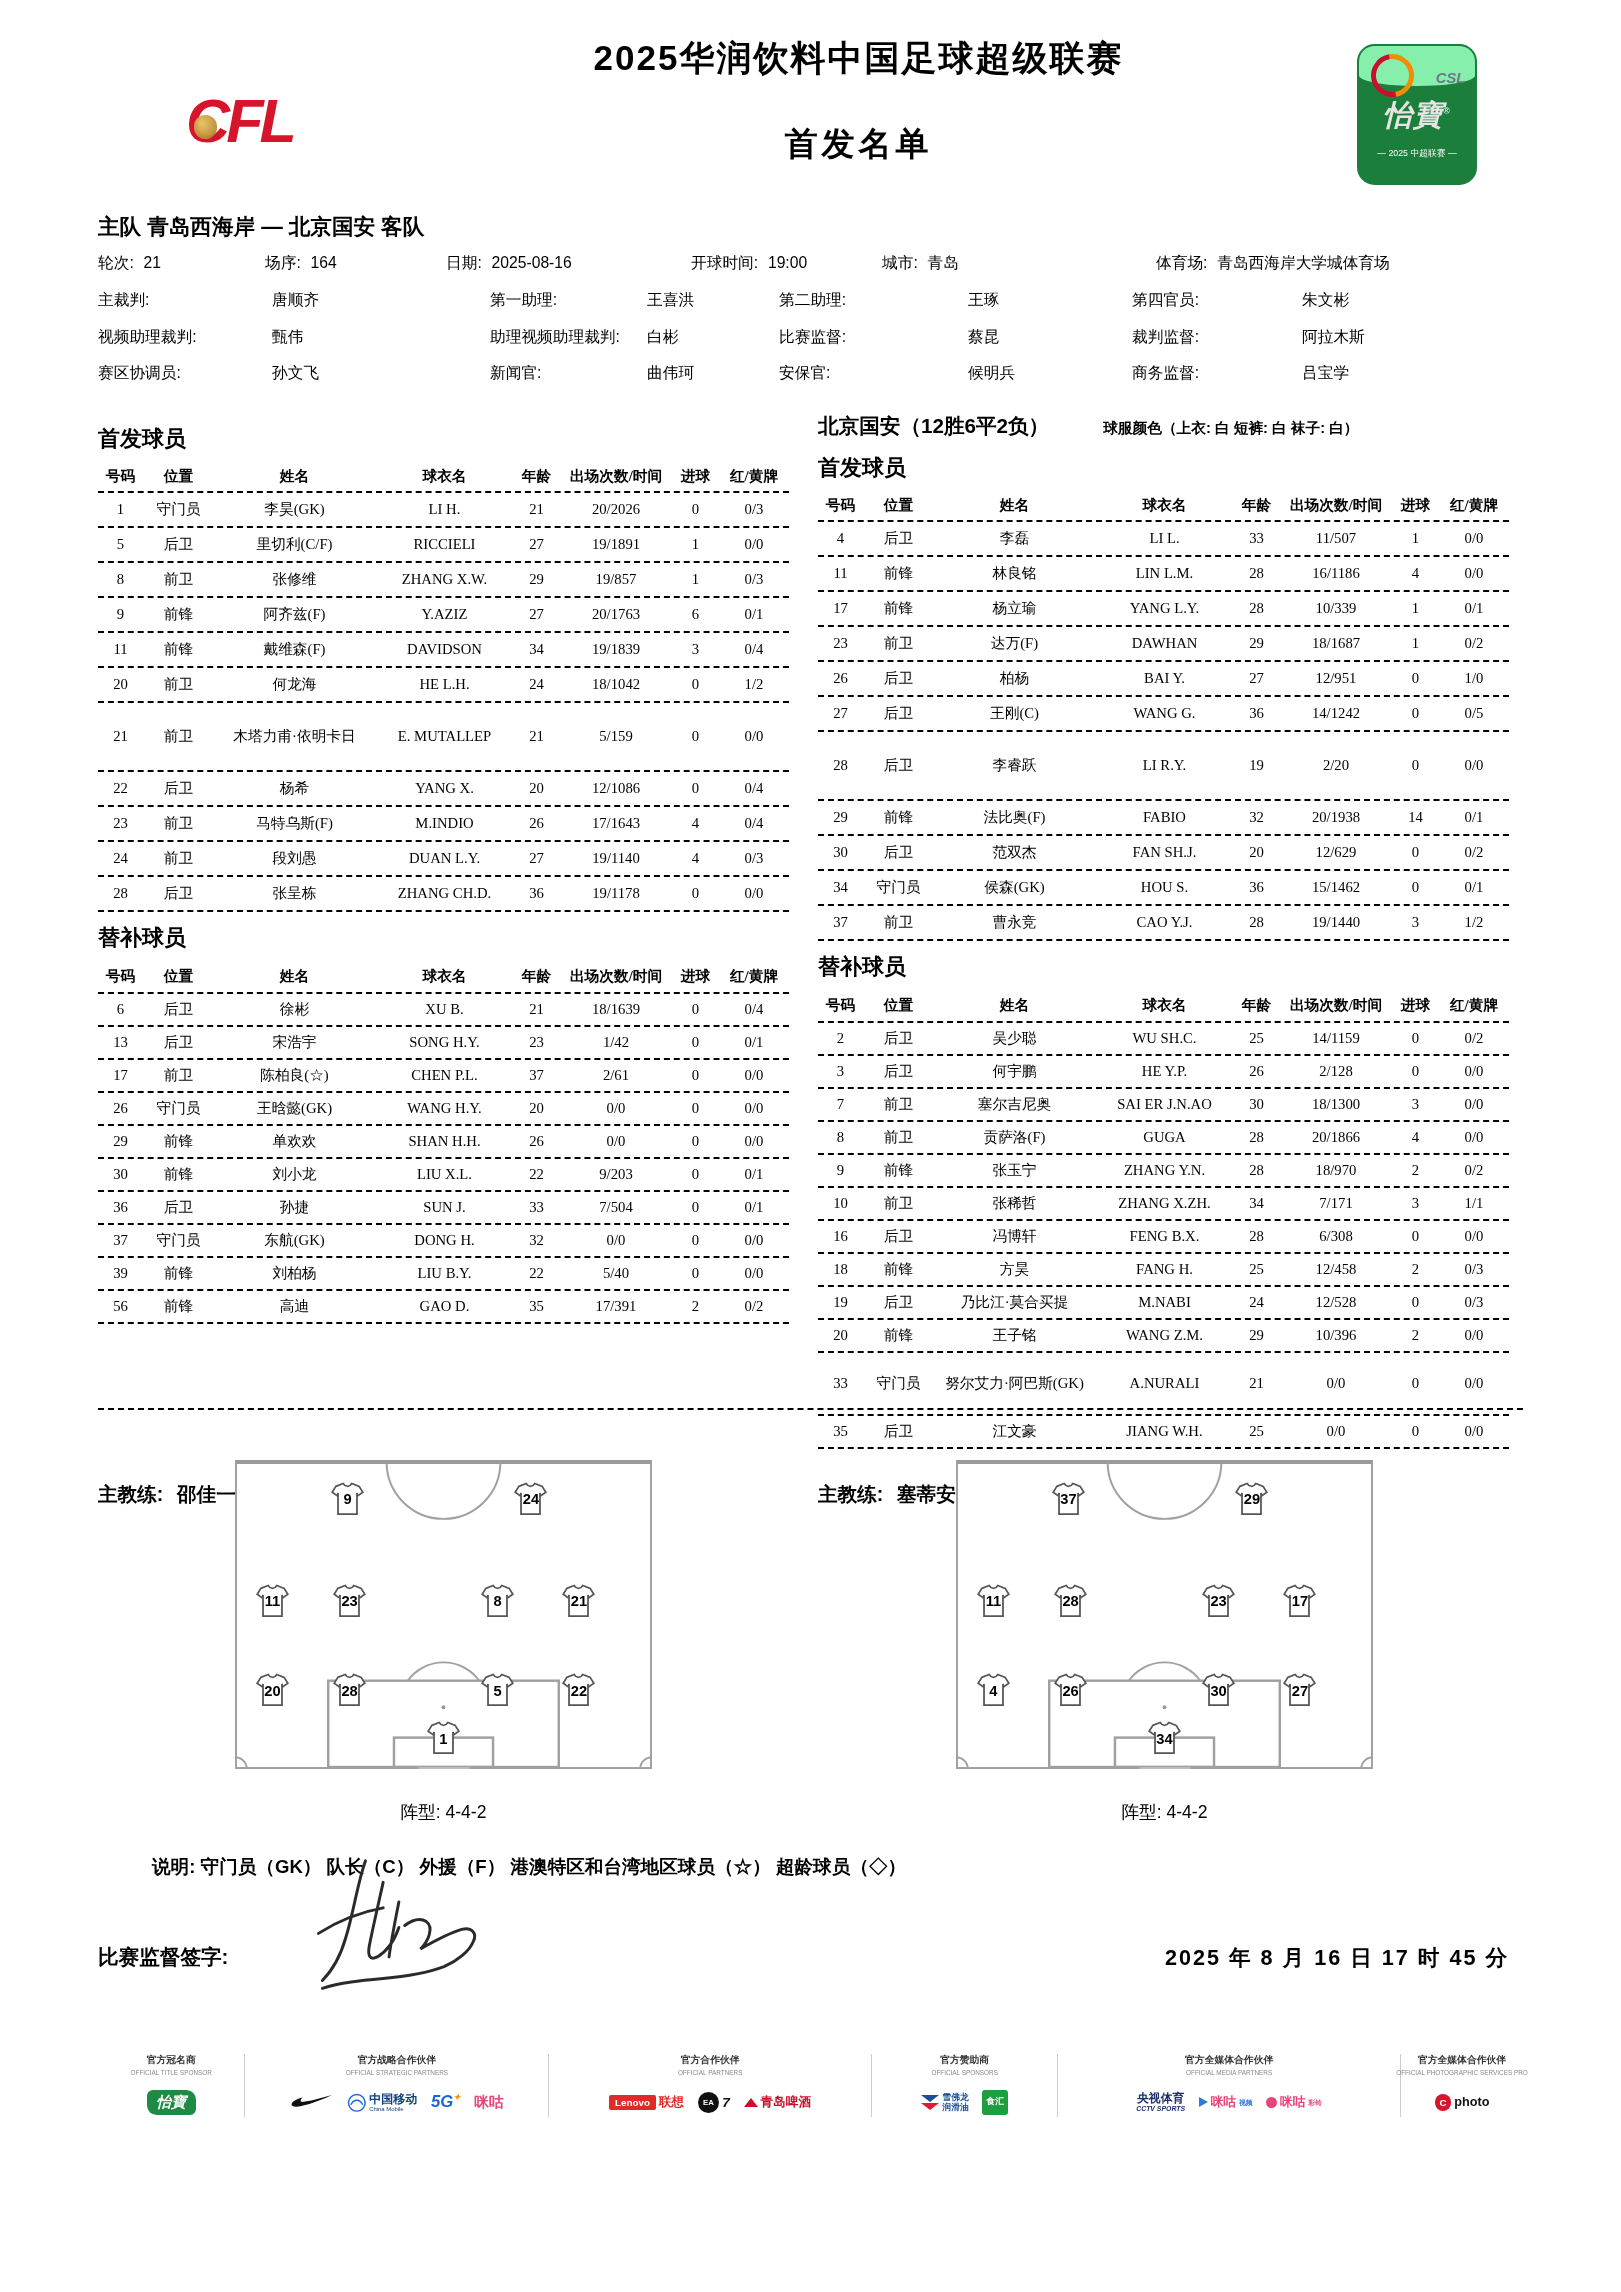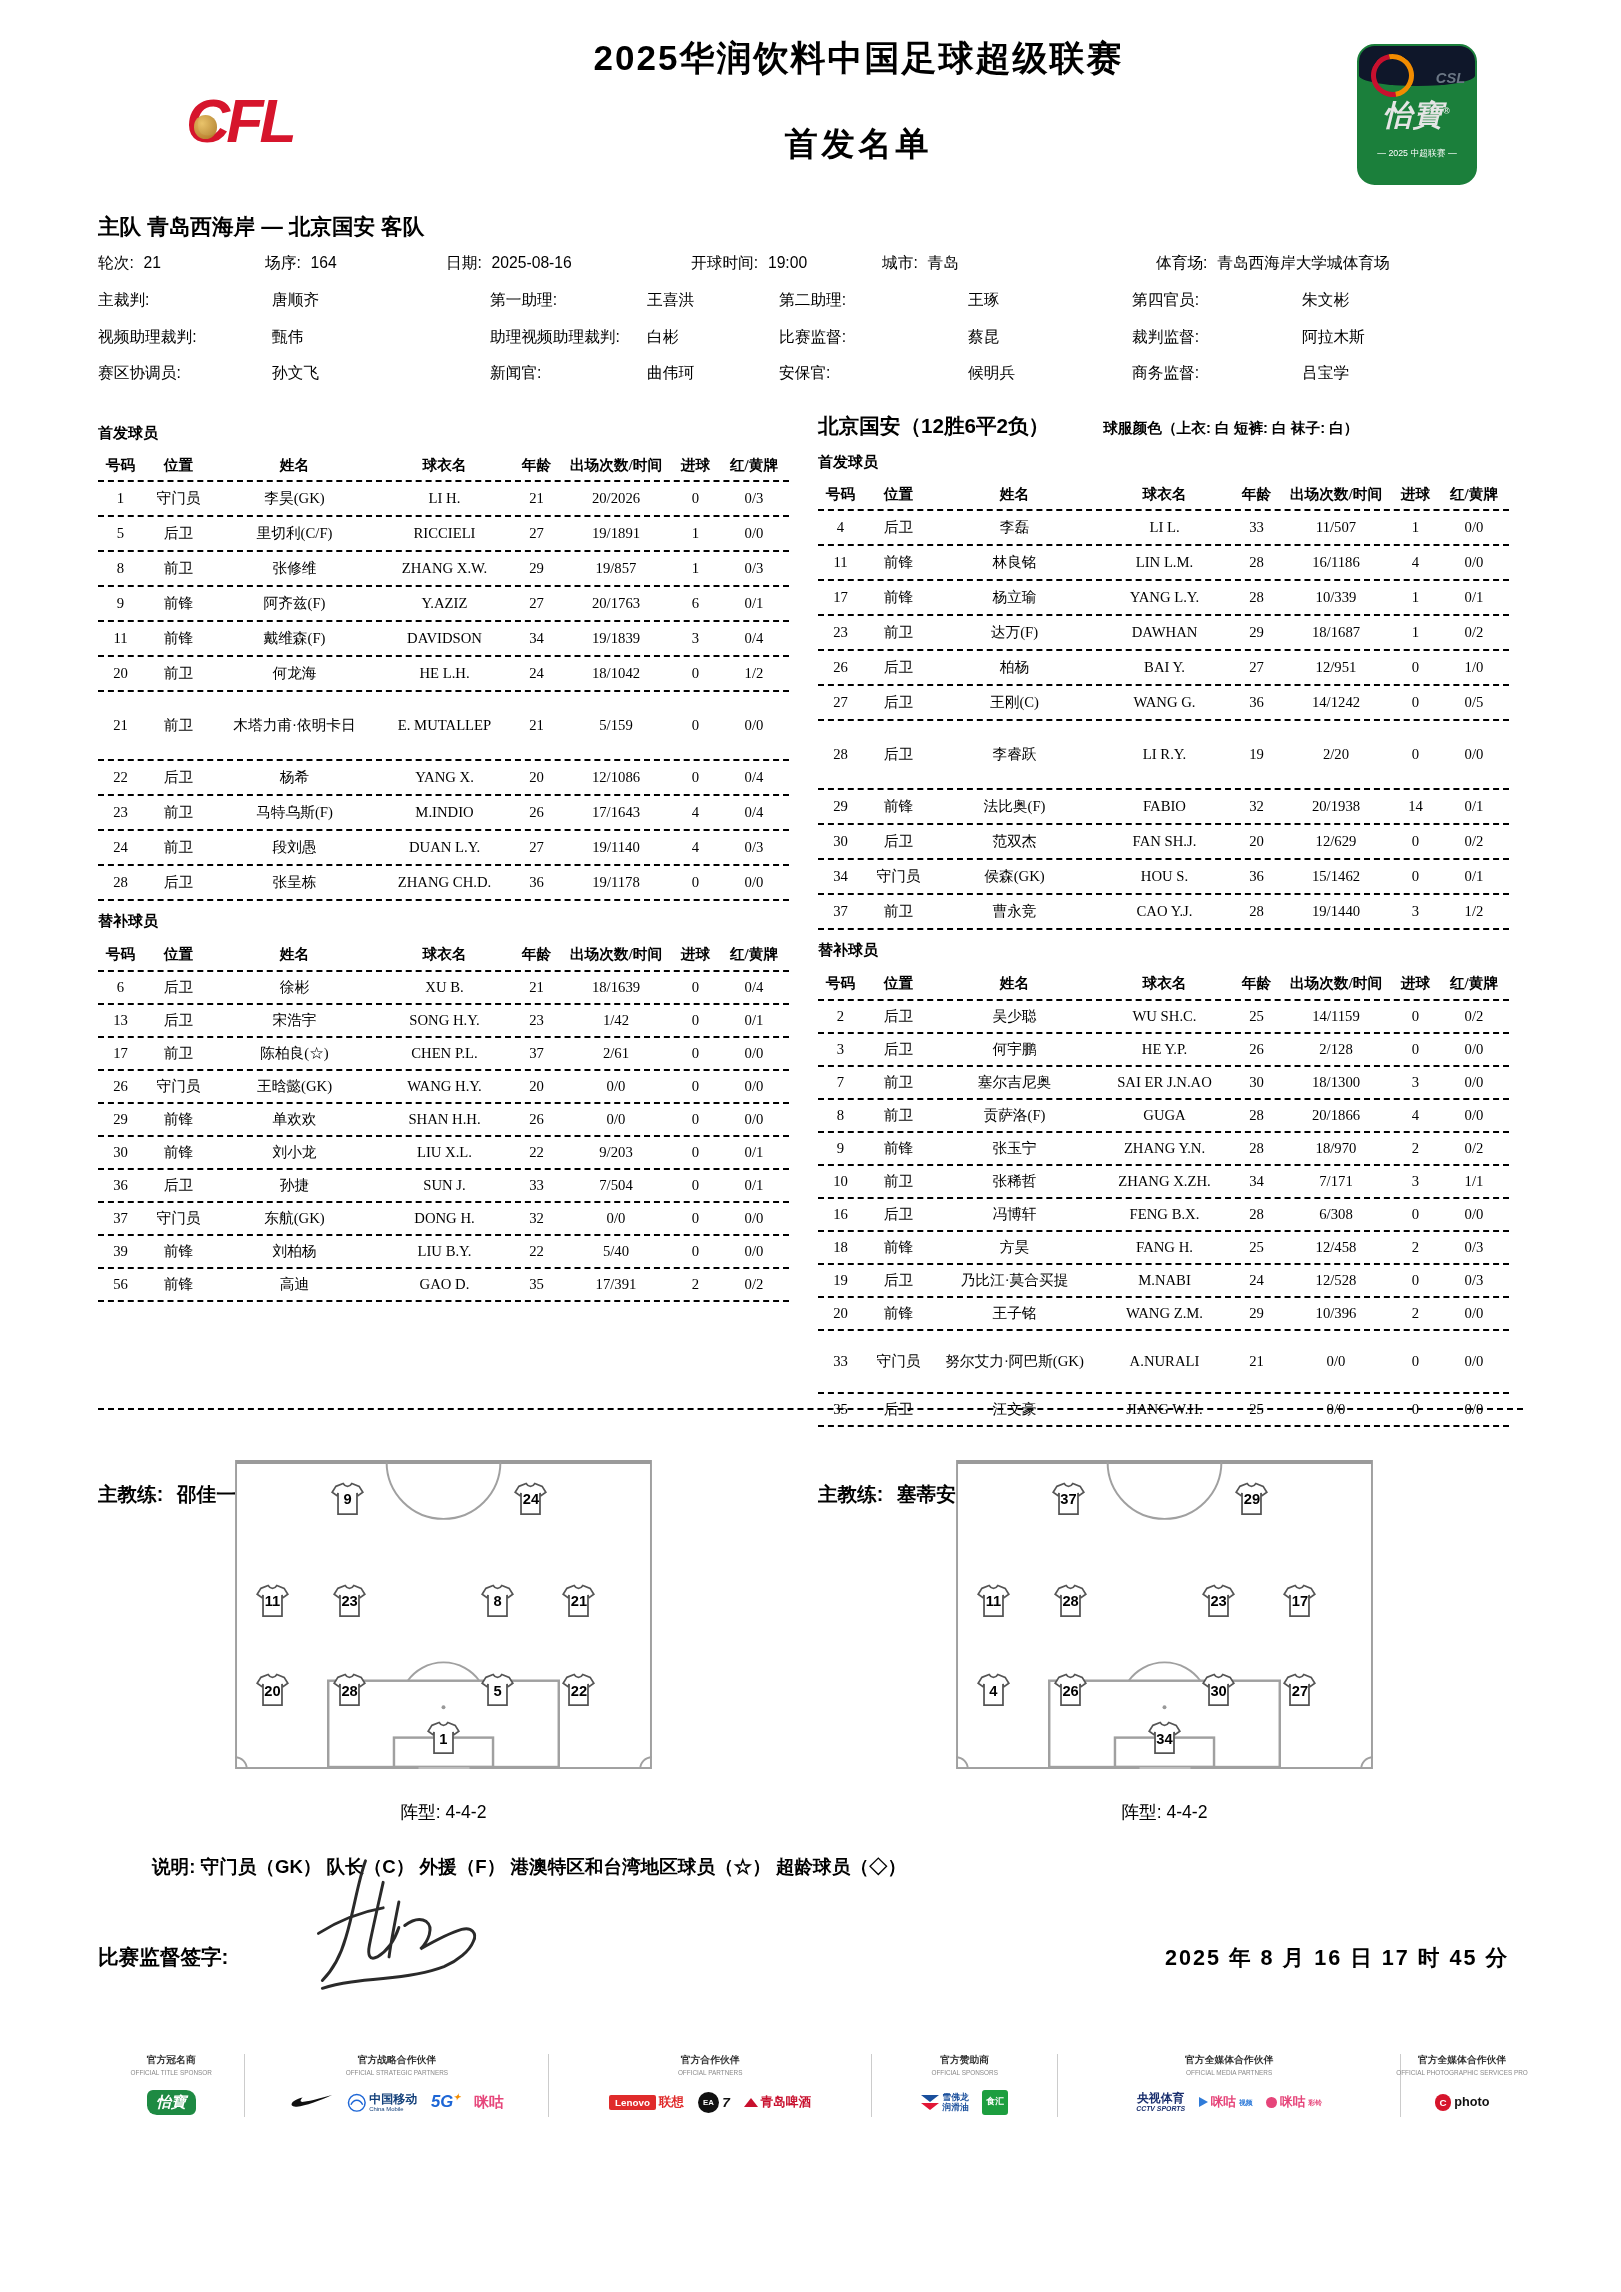--- a/index.html
+++ b/index.html
@@ -6,21 +6,21 @@
   body{width:1621px;height:2293px;position:relative;font-family:"Liberation Sans",sans-serif;color:#000;overflow:hidden;}
   .abs{position:absolute;}
   
   .title{left:0;width:1621px;text-align:center;font-weight:bold;padding-left:48px;}
   #title1{top:35px;font-size:35px;letter-spacing:2px;}
   #title2{top:122px;font-size:33px;letter-spacing:3.9px;}
   #cfl{left:186px;top:82px;width:147px;height:78px;}
   #cfl .cfltxt{font-size:61px;font-style:italic;font-weight:bold;color:#d6152c;letter-spacing:-3.9px;line-height:78px;}
   #cfl .ball{position:absolute;left:7.8px;top:33px;width:23.5px;height:23.5px;border-radius:50%;background:radial-gradient(circle at 35% 35%,#e8c063,#a8741f);opacity:.95;}
   #csl-badge{left:1357px;top:44px;width:116px;height:137px;border:2px solid #1b7f3b;border-radius:17.6px;background:#1b7f3b;overflow:hidden;}
-  #csl-badge .top{height:40px;background:#0f172a;border-radius:13.7px 13.7px 50% 50%/13.7px 13.7px 26% 26%;position:relative;}
+  #csl-badge .top{height:40px;background:#86efac;border-radius:13.7px 13.7px 50% 50%/13.7px 13.7px 26% 26%;position:relative;}
   #csl-badge .flame{position:absolute;left:11.8px;top:7.8px;width:33px;height:33px;border-radius:50%;border:5.9px solid #c8102e;border-top-color:#f28c00;border-right-color:#f28c00;transform:rotate(35deg);}
   #csl-badge .csltxt{position:absolute;right:9.8px;top:23.5px;font-size:14.7px;font-weight:bold;font-style:italic;color:#6b7785;}
   #csl-badge .brand{color:#e5e5e5;text-align:center;font-size:29px;font-weight:bold;font-style:italic;margin-top:9.8px;letter-spacing:1px;}
   #csl-badge .reg{font-size:8.8px;vertical-align:super;font-style:normal;}
   #csl-badge .sub{color:#fff;text-align:center;font-size:8.8px;margin-top:11.8px;}
   
   #teams{left:98px;top:212px;font-size:21.6px;font-weight:bold;}
   #info{left:98px;top:253px;width:1425px;display:flex;font-size:15.7px;}
   #info .pair:nth-child(1){width:167px}#info .pair:nth-child(2){width:181px}
   #info .pair:nth-child(3){width:245px}#info .pair:nth-child(4){width:191px}
@@ -31,21 +31,21 @@
   #officials .pair:nth-child(4n+1) .pl{width:174px}
   #officials .pair:nth-child(4n+2) .pl{width:157px}
   #officials .pair:nth-child(4n+3) .pl{width:189px}
   #officials .pair:nth-child(4n) .pl{width:170px}
   
   .half{width:691px;top:412px;}
   #half-home{left:98px;} #half-away{left:818px;}
   .teamline{display:flex;align-items:baseline;height:29px;}
   .tname{font-size:20.6px;font-weight:bold;}
   .kit{font-size:14.7px;font-weight:bold;margin-left:54px;}
-  .seclabel{font-size:15px;font-weight:bold;margin:11.8px 0 7.8px 0;}
+  .seclabel{font-size:22px;font-weight:bold;margin:11.8px 0 7.8px 0;}
   .tbl{width:691px;font-family:Liberation Serif, serif;}
   .trow{display:grid;grid-template-columns:45px 71px 161px 139px 45px 114px 45px 72px;align-items:center;border-bottom:2px dashed #000;height:33px;font-size:14.7px;}
   .thead{font-weight:bold;border-bottom:2.9px dashed #000;height:29px;}
   .tc{text-align:center;line-height:1.15;padding:0 2px;}
   .subs .trow{height:31px}
   .trow.tall{height:67px}
   .subs .trow.tall{height:61px}
   #fullline{left:98px;top:1408px;width:1425px;border-bottom:2px dashed #000;}
   .coach{font-size:19.6px;font-weight:bold;top:1481px;}
   #coach-home{left:98px}#coach-away{left:818px}

